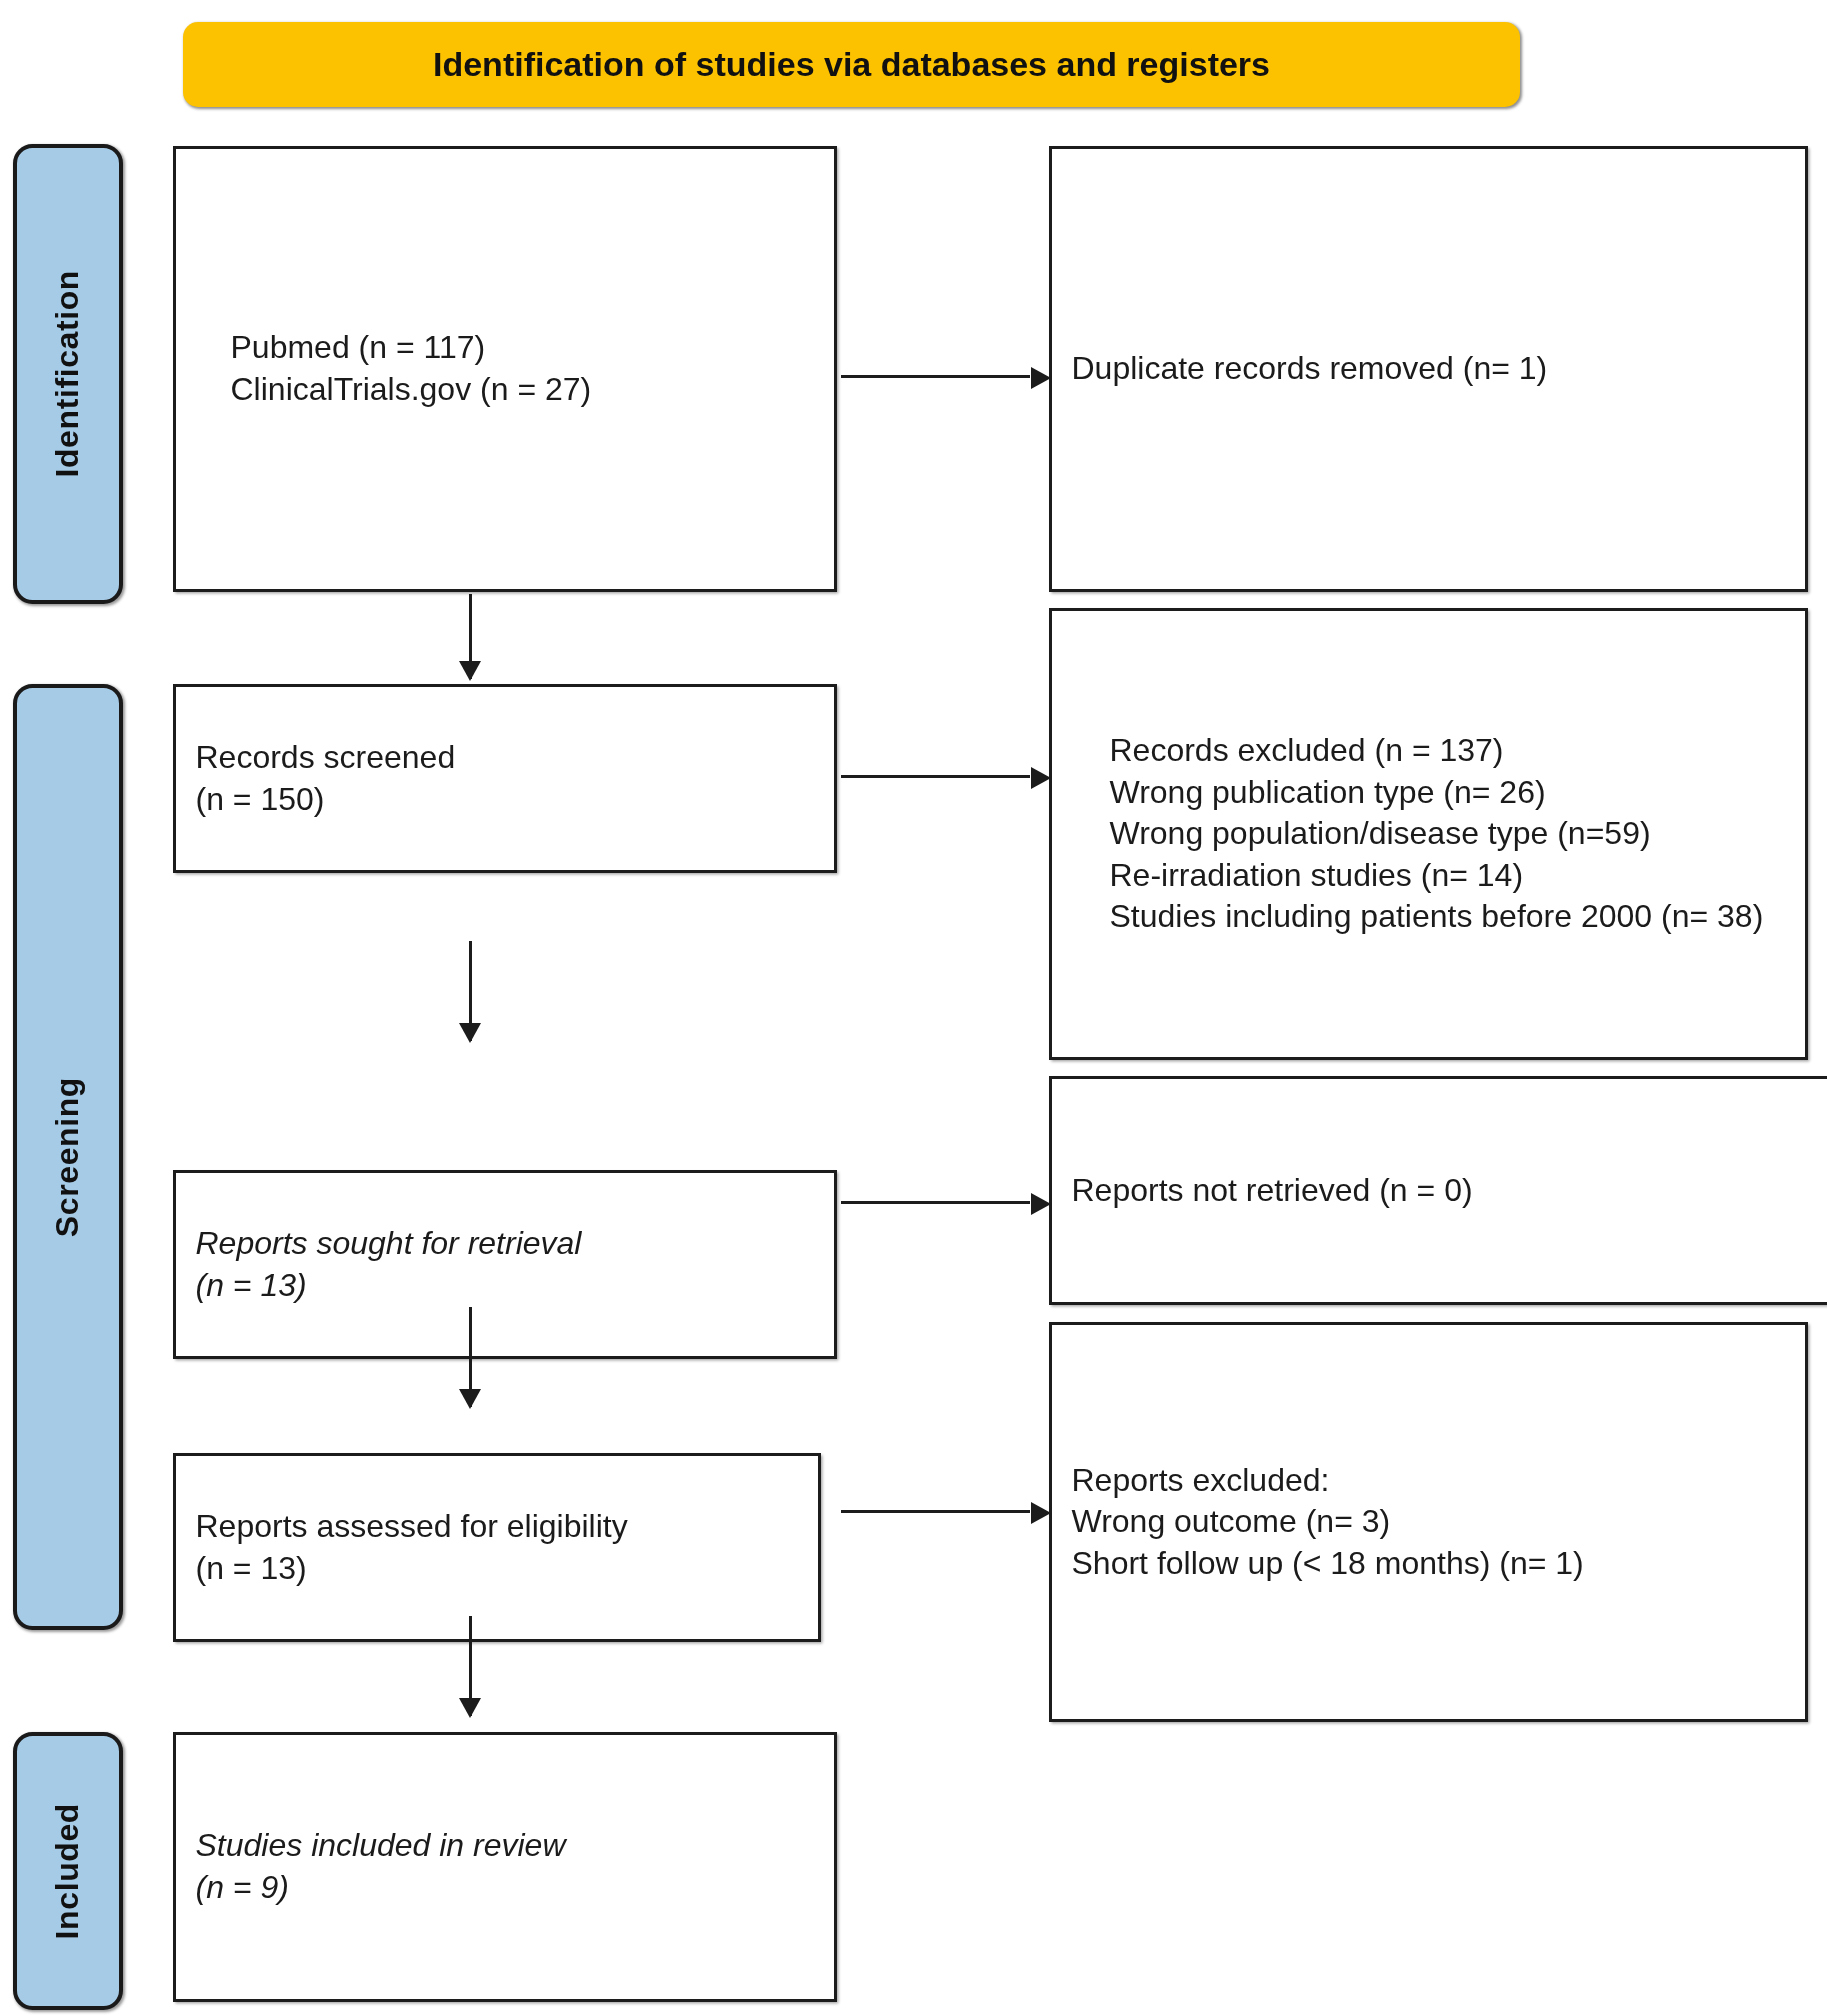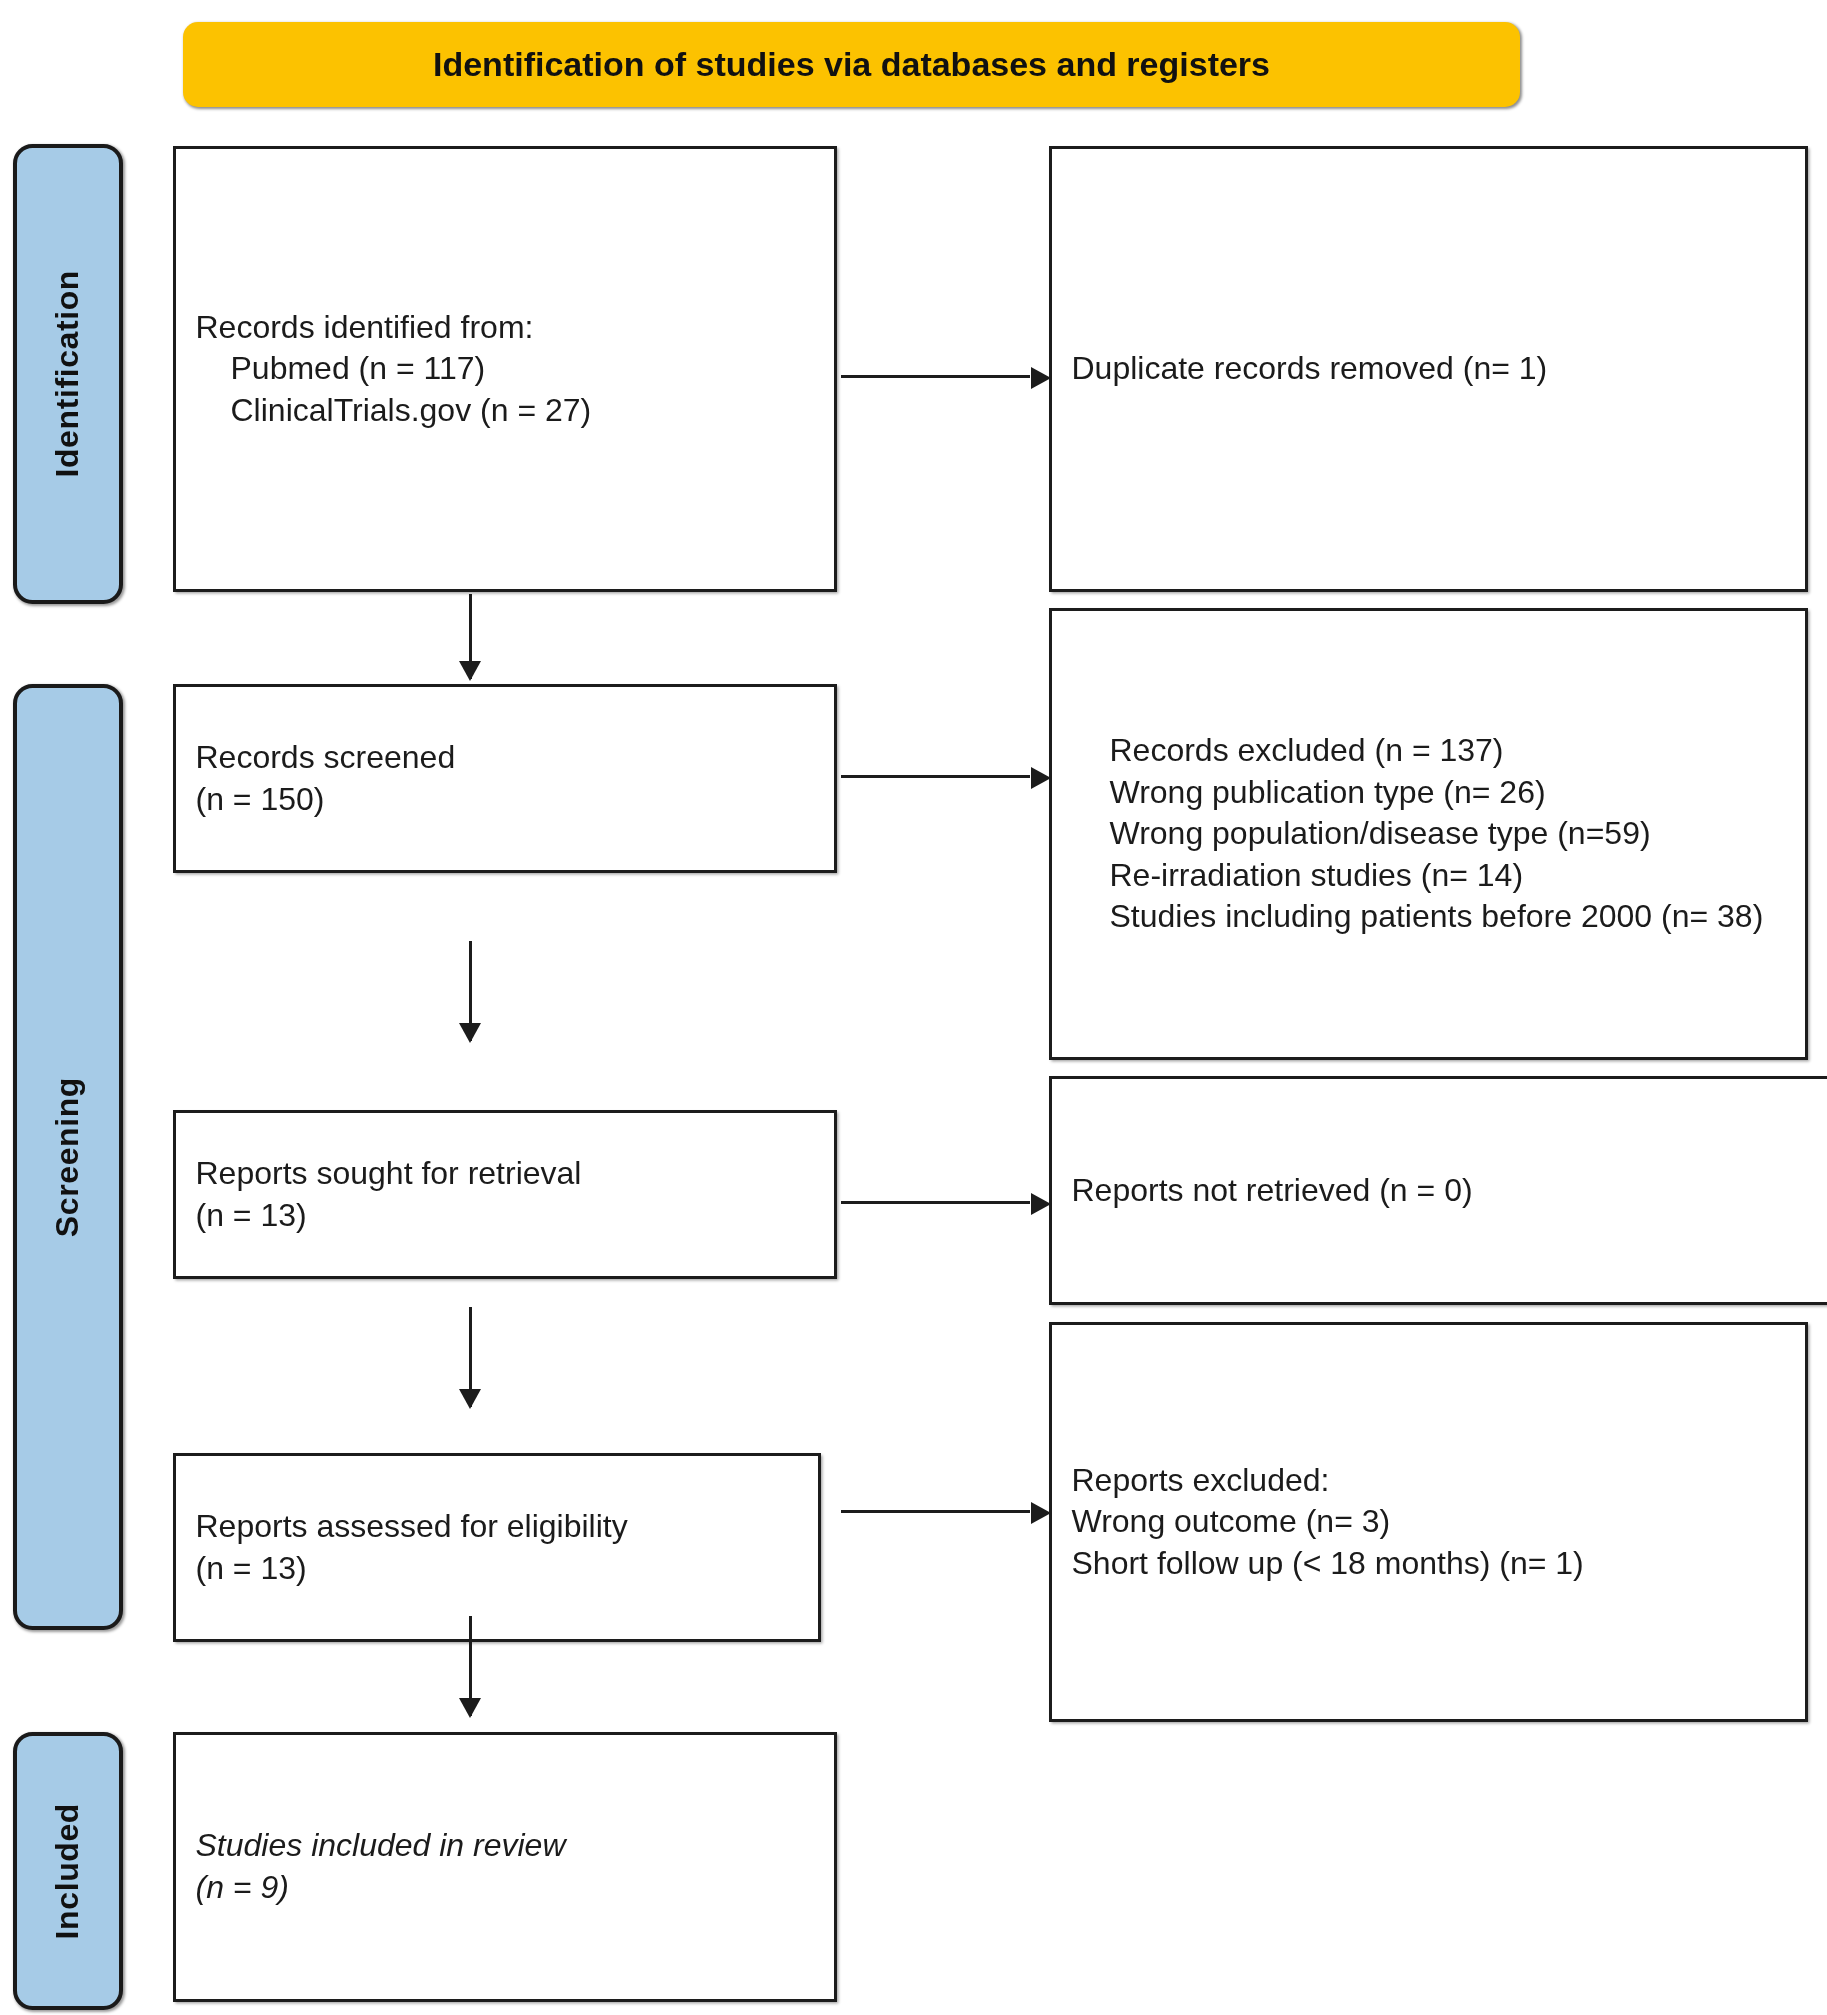--- a/index.html
+++ b/index.html
@@ -139,21 +139,20 @@
   <div class="stage" style="left:12.6px; top:684px; width:102px; height:938px;">
     <span class="stage-label">Screening</span>
   </div>
 
   <div class="stage" style="left:12.6px; top:1732px; width:102px; height:270px;">
     <span class="stage-label">Included</span>
   </div>
 
   <div class="box" style="left:173px; top:146px; width:664px; height:446px;">
     <div class="box-body">
-      <div class="box-line">Records identified from:</div>
       <div class="box-line indent">Pubmed (n = 117)</div>
       <div class="box-line indent">ClinicalTrials.gov (n = 27)</div>
     </div>
   </div>
 
   <div class="arrow-h" style="left:841px; top:375px; width:189px;"></div>
 
   <div class="box" style="left:1049px; top:146px; width:759px; height:446px;">
     <div class="box-body">
       <div class="box-line">Duplicate records removed (n= 1)</div>
@@ -176,21 +175,21 @@
       <div class="box-line">Records excluded (n = 137)</div>
       <div class="box-line">Wrong publication type (n= 26)</div>
       <div class="box-line">Wrong population/disease type (n=59)</div>
       <div class="box-line">Re-irradiation studies (n= 14)</div>
       <div class="box-line wrap">Studies including patients before 2000 (n= 38)</div>
     </div>
   </div>
 
   <div class="arrow-v" style="left:469px; top:941px; height:100px;"></div>
 
-  <div class="box" style="left:173px; top:1110px; width:664px; height:169px;">
+  <div class="box" style="left:173px; top:1170px; width:664px; height:189px;font-style:italic;">
     <div class="box-body">
       <div class="box-line">Reports sought for retrieval</div>
       <div class="box-line">(n = 13)</div>
     </div>
   </div>
 
   <div class="arrow-h" style="left:841px; top:1201px; width:189px;"></div>
 
   <div class="box" style="left:1049px; top:1076px; width:860px; height:229px;">
     <div class="box-body">

